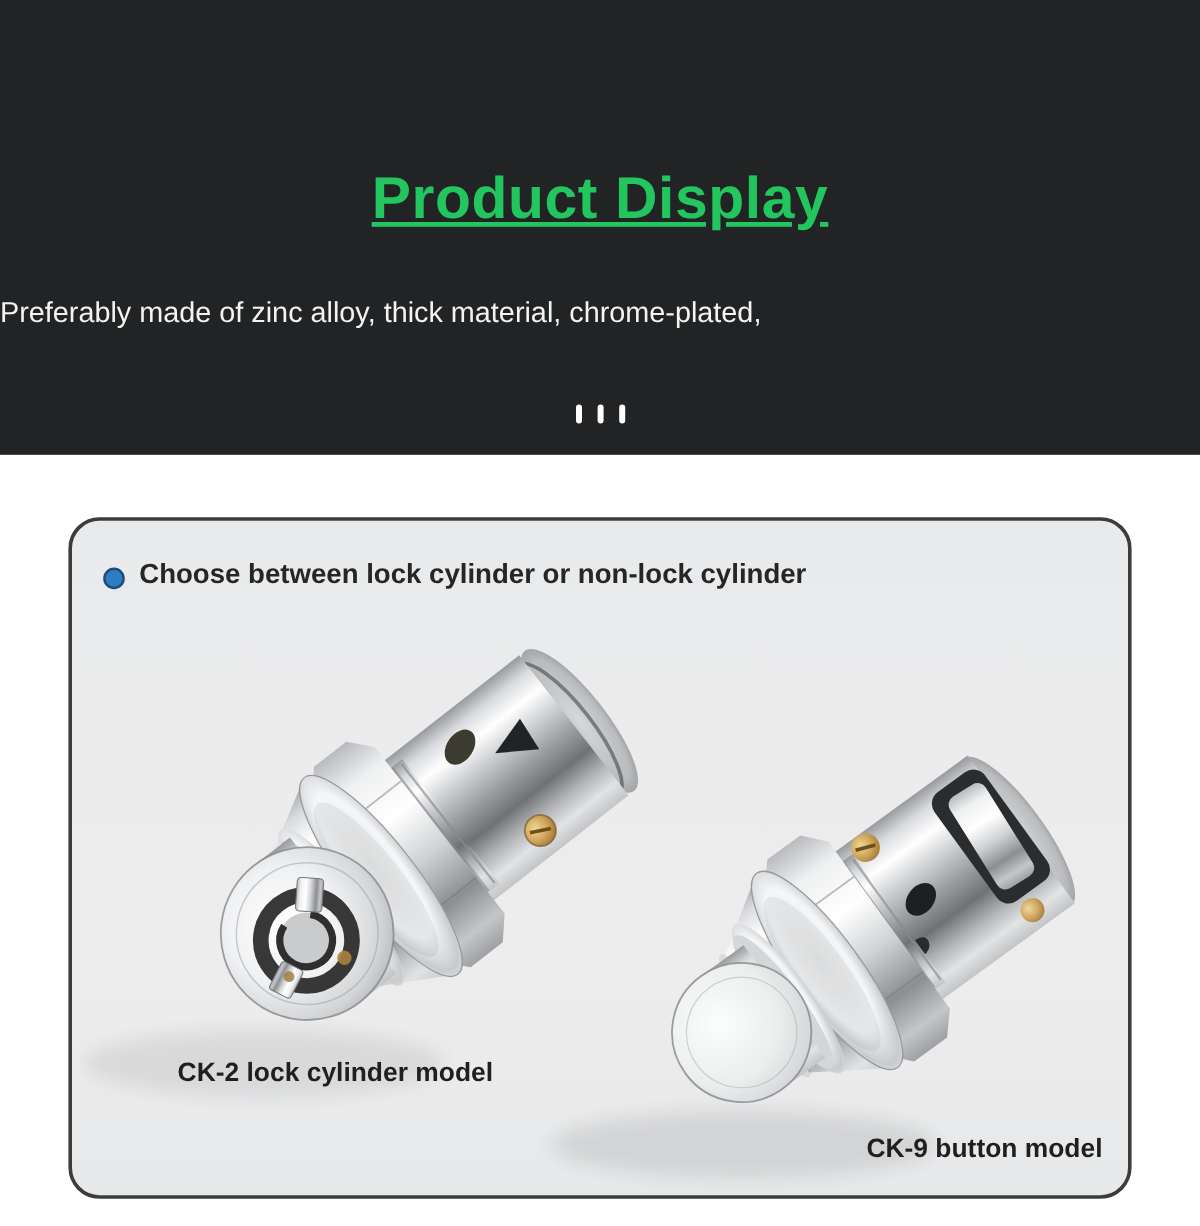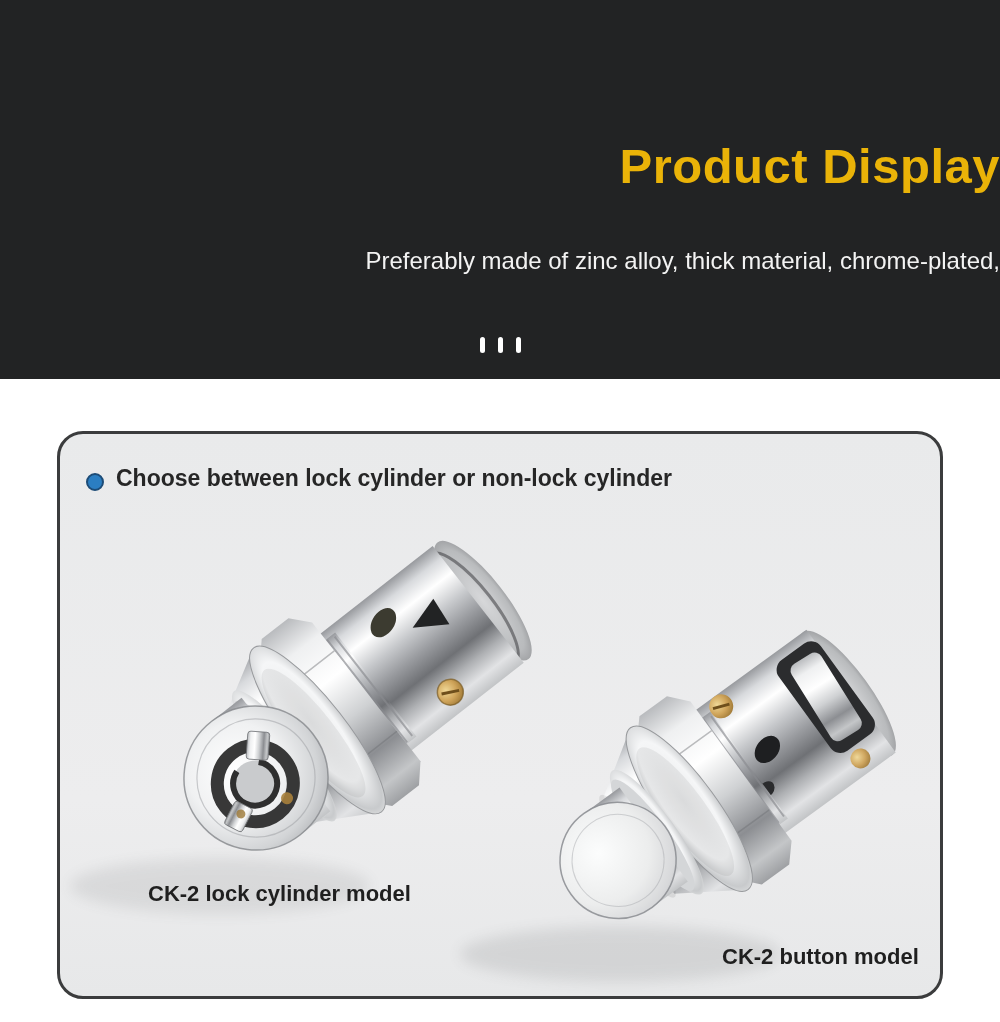--- a/index.html
+++ b/index.html
@@ -8,26 +8,26 @@
     background:#ffffff;
     font-family:"Liberation Sans","DejaVu Sans",sans-serif;
   }
   
   .hero {
     position:absolute; left:0; top:0; width:1000px; height:379px;
     background:#222324;
   }
   .hero-title {
     position:absolute; top:138px; left:0; right:0;
-    text-align:right; color:#eab308; font-size:49px; font-weight:700;
-    letter-spacing:0.5px; white-space:nowrap;
+    text-align:center; color:#22c55e; font-size:49px; font-weight:700;
+    letter-spacing:0.5px; white-space:nowrap;text-decoration:underline;
   }
   .hero-sub {
     position:absolute; top:243px; left:0; right:0;
-    text-align:right; color:#f3f3f3; font-size:24px; line-height:36px;
+    text-align:left; color:#f3f3f3; font-size:24px; line-height:36px;
     font-weight:400;
   }
   .hero-sub div { white-space:nowrap; }
   .dashes {
     position:absolute; top:337px; left:0; right:0;
     display:flex; justify-content:center; gap:13px;
   }
   .dash { width:5px; height:16px; border-radius:3px; background:#ffffff; }
 
   
@@ -226,16 +226,16 @@
         <g>
           <rect x="-16" y="-58" width="44" height="116" fill="url(#gChrome)"></rect>
           <circle cx="-16" cy="0" r="58" fill="url(#gBtn)"></circle>
           <circle cx="-16" cy="0" r="58" fill="none" stroke="#8a8c90" stroke-width="1.5" opacity="0.85"></circle>
           <circle cx="-16" cy="0" r="46" fill="none" stroke="#aaacb0" stroke-width="1" opacity="0.5"></circle>
         </g>
       </g>
     </svg>
 
     <div class="label label-ck1">CK-2 lock cylinder model</div>
-    <div class="label label-ck2">CK-2 button model</div>
+    <div class="label label-ck2">CK-9 button model</div>
   </section>
 
 </div>
 
 </body></html>

